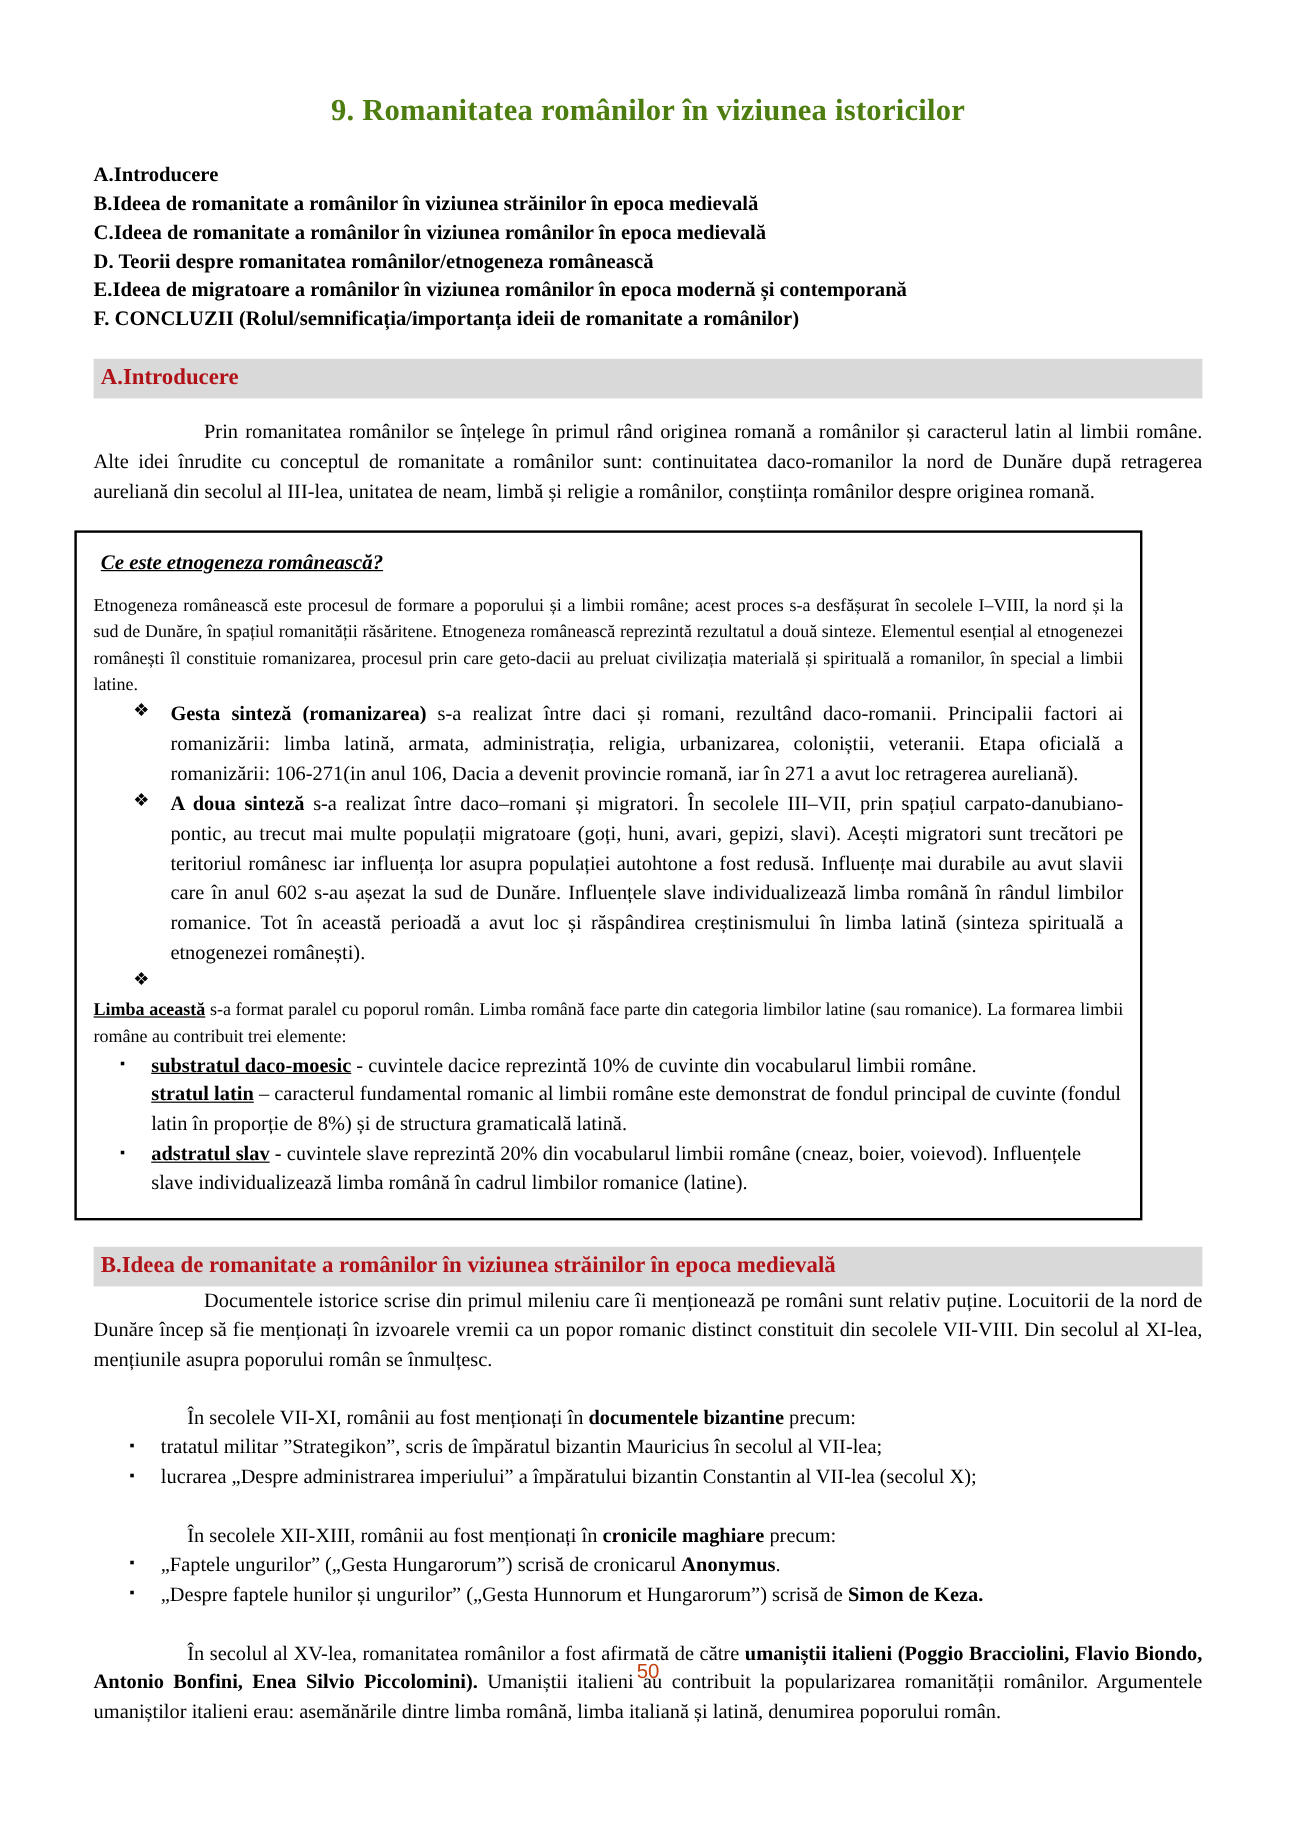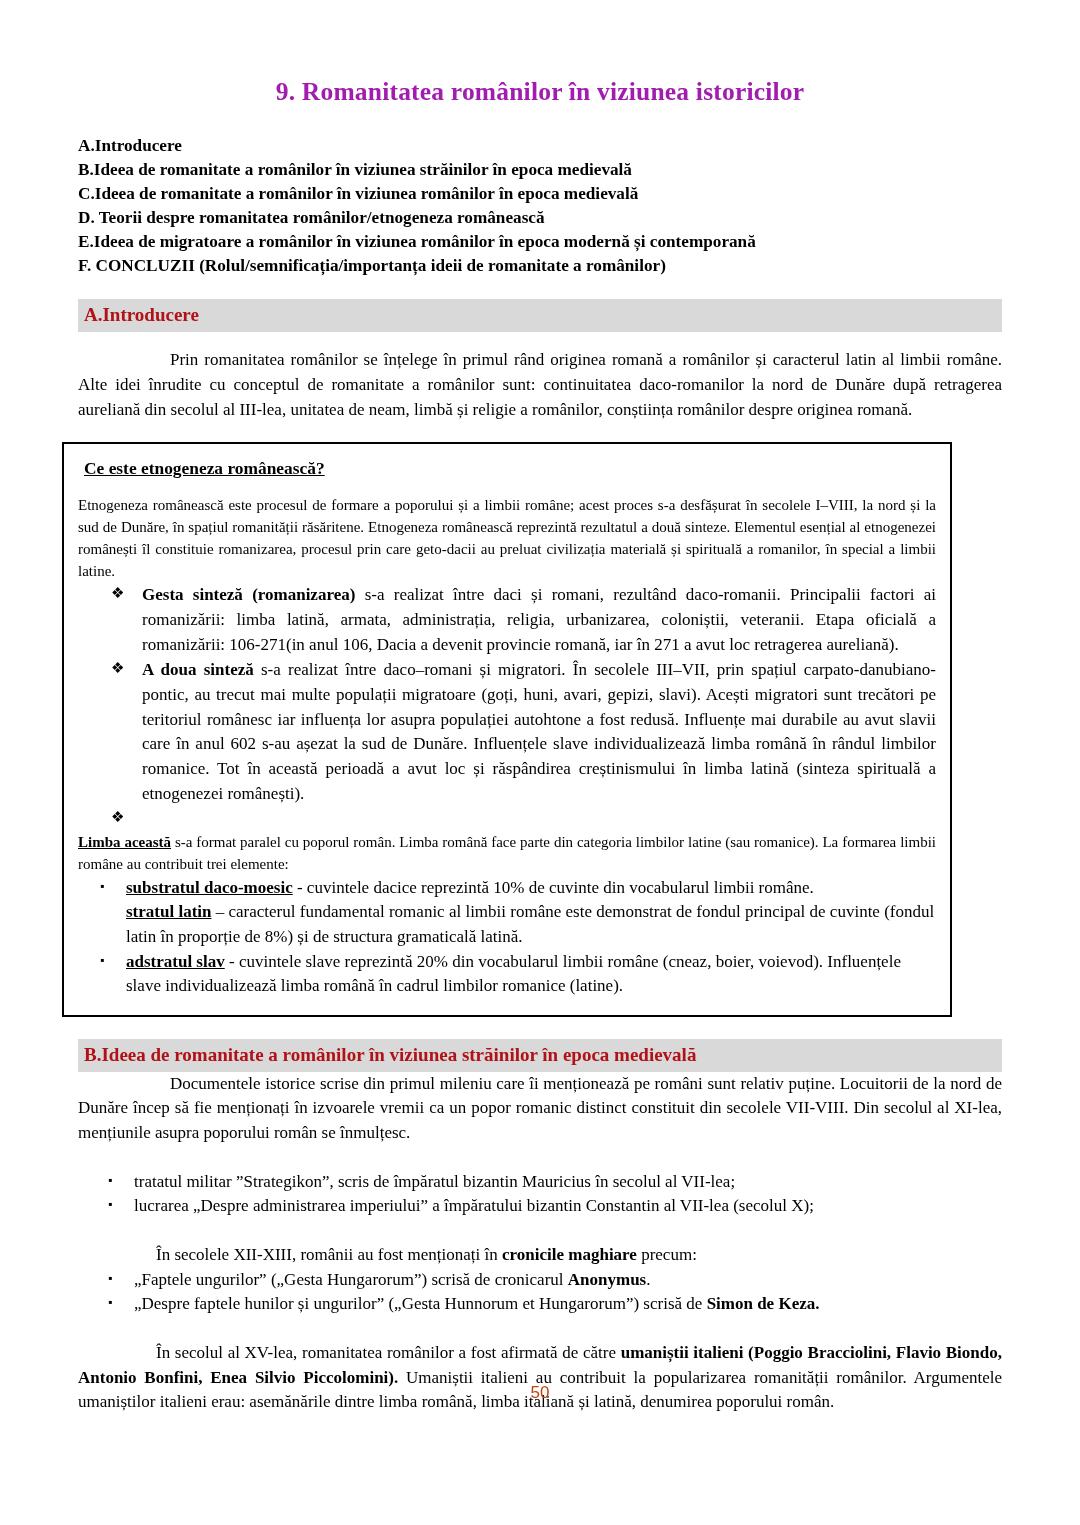--- a/index.html
+++ b/index.html
@@ -25,21 +25,21 @@
   .content {
     position: absolute;
     left: 78px;
     top: 0;
     width: 924px;
   }
 
   
   .doc-title {
     text-align: center;
-    color: #a21caf;
+    color: #4d7c0f;
     font-weight: bold;
     font-size: 25.5px;
     letter-spacing: 0.2px;
     margin: 0;
     padding-top: 78px;
     line-height: 1.1;
   }
 
   
   .toc {
@@ -80,20 +80,21 @@
     padding: 12px 14px 16px 14px;
     box-sizing: border-box;
     width: 890px;
     margin-left: -16px;
   }
   .framed-title {
     font-size: 17.4px;
     font-weight: bold;
     text-decoration: underline;
     margin: 2px 0 16px 6px;
+    font-style: italic;
   }
   .framed p.body { font-size: 15px; }
 
   
   ul.diamond, ul.square {
     list-style: none;
     margin: 0;
     padding: 0;
   }
   ul.diamond > li {
@@ -226,20 +227,21 @@
         </li>
       </ul>
     </div>
 
     <div class="band">B.Ideea de romanitate a  românilor în viziunea străinilor în epoca medievală</div>
 
     <p class="body indent">Documentele istorice scrise din primul mileniu care îi menționează pe români sunt relativ puține. Locuitorii de la nord de Dunăre încep să fie menționați în izvoarele vremii ca un popor romanic distinct constituit din secolele VII-VIII. Din secolul al XI-lea, mențiunile asupra poporului român se înmulțesc.</p>
 
     <div class="spacer-md"></div>
 
+    <p class="body indent-sm"><span>În secolele VII-XI, românii  au fost menționați în </span><span class="b">documentele bizantine</span><span>  precum:</span></p>
 
     <ul class="sqB">
       <li>
         <span class="bullet">▪</span>
         <span>tratatul militar ”Strategikon”, scris de împăratul bizantin Mauricius în secolul al VII-lea;</span>
       </li>
       <li>
         <span class="bullet">▪</span>
         <span>lucrarea „Despre administrarea imperiului” a împăratului bizantin Constantin al VII-lea (secolul X);</span>
       </li>

